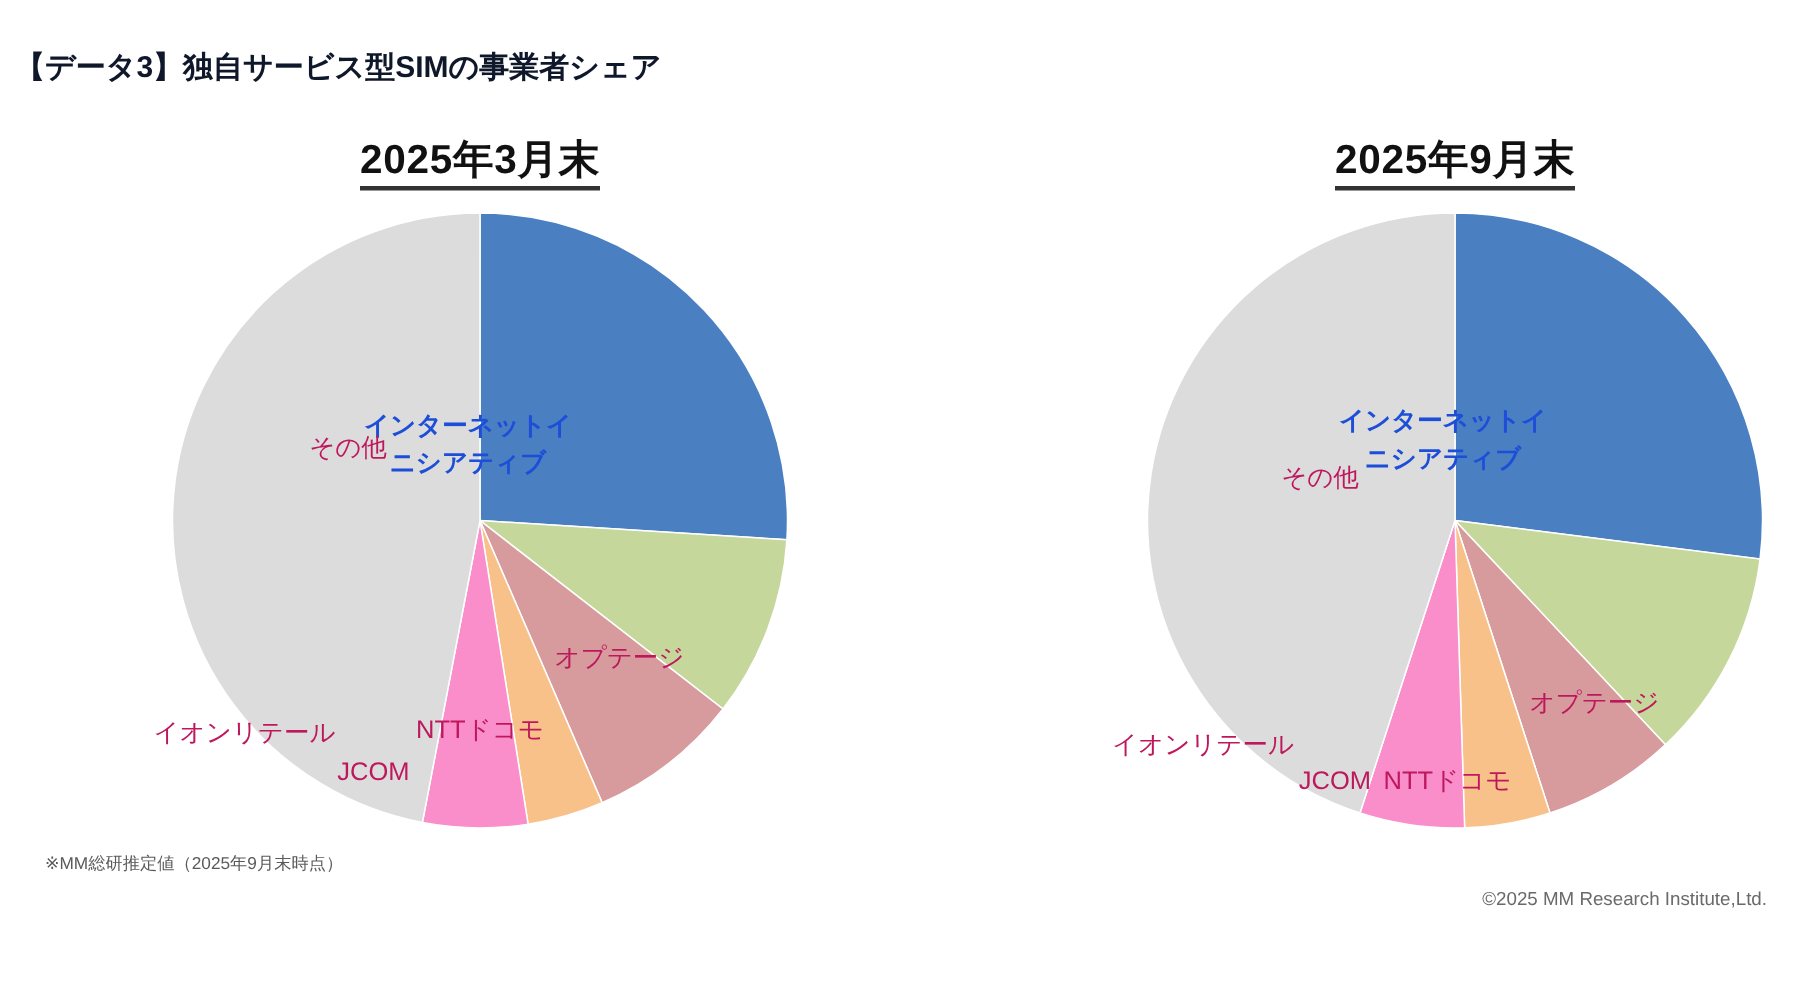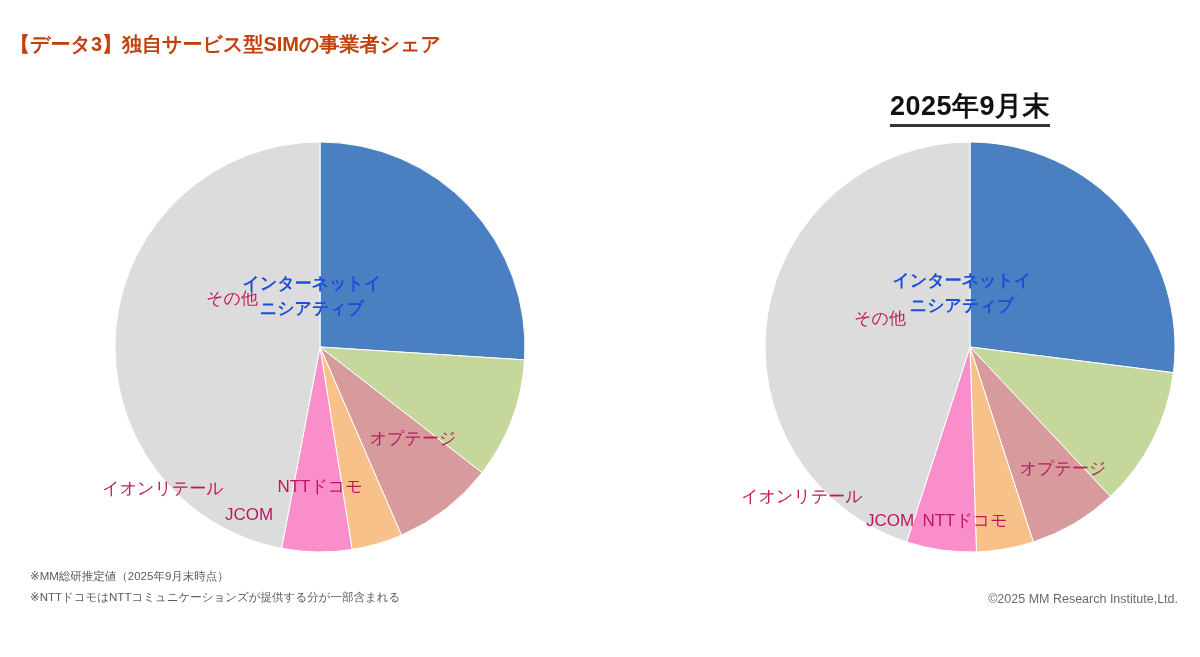--- a/index.html
+++ b/index.html
@@ -16,21 +16,21 @@
     color: #1a1a1a;
   }
 
   #main-title {
     position: absolute;
     left: 10px;
     top: 18px;
     font-size: 20px;
     font-weight: bold;
     letter-spacing: 0px;
-    color: #c2410c;
+    color: #0f172a;
     white-space: nowrap;
   }
 
   .chart-panel {
     position: absolute;
     top: 80px;
     width: 560px;
     height: 500px;
   }
   #panel-left  { left: 40px; }
@@ -95,20 +95,23 @@
     font-family: "Liberation Sans", "DejaVu Sans", sans-serif;
     text-align: center;
   }
 </style>
 </head>
 <body>
 
 <h1 id="main-title">【データ3】独自サービス型SIMの事業者シェア</h1>
 
 <div class="chart-panel" id="panel-left">
+  <div class="chart-title">
+    <span>2025年3月末</span>
+  </div>
 
   <div class="pie-wrap" id="pie-left-wrap">
     <svg class="pie-svg" id="svg-left" width="420" height="420" viewBox="0 0 420 420">
         <path d="M 210 210 L 210 5 A 205 205 0 0 1 414.59547932779566 222.87205650350927 Z" fill="#4A80C2" stroke="#ffffff" stroke-width="1"></path>
         <path d="M 210 210 L 414.59547932779566 222.87205650350927 A 205 205 0 0 1 371.9817775370165 335.6459459988602 Z" fill="#C5D79B" stroke="#ffffff" stroke-width="1"></path>
         <path d="M 210 210 L 371.9817775370165 335.6459459988602 A 205 205 0 0 1 291.41531758013 398.1396982652161 Z" fill="#D79A9D" stroke="#ffffff" stroke-width="1"></path>
         <path d="M 210 210 L 291.41531758013 398.1396982652161 A 205 205 0 0 1 242.0690653332473 412.47610982200325 Z" fill="#F8C18A" stroke="#ffffff" stroke-width="1"></path>
         <path d="M 210 210 L 242.0690653332473 412.47610982200325 A 205 205 0 0 1 171.58683050992641 411.36888639938115 Z" fill="#FA8ECB" stroke="#ffffff" stroke-width="1"></path>
         <path d="M 210 210 L 171.58683050992641 411.36888639938115 A 205 205 0 0 1 209.99999999999997 5 Z" fill="#DCDCDC" stroke="#ffffff" stroke-width="1"></path>
       </svg>
@@ -147,16 +150,15 @@
     <div class="slice-label" style="left:248px; top:320px; width:110px;">オプテージ</div>
     <div class="slice-label" style="left:150px; top:372px; width:110px;">NTTドコモ</div>
     <div class="slice-label" style="left:95px; top:372px; width:70px;">JCOM</div>
     <div class="slice-label" style="left:-28px; top:348px; width:140px;">イオンリテール</div>
     <div class="slice-label" style="left:65px; top:170px; width:110px;">その他</div>
   </div>
 </div>
 
 <div id="footnotes">
   <div>※MM総研推定値（2025年9月末時点）</div>
-  <div>※NTTドコモはNTTコミュニケーションズが提供する分が一部含まれる</div>
 </div>
 
 <div id="copyright">©2025 MM Research Institute,Ltd.</div>
 
 </body></html>

